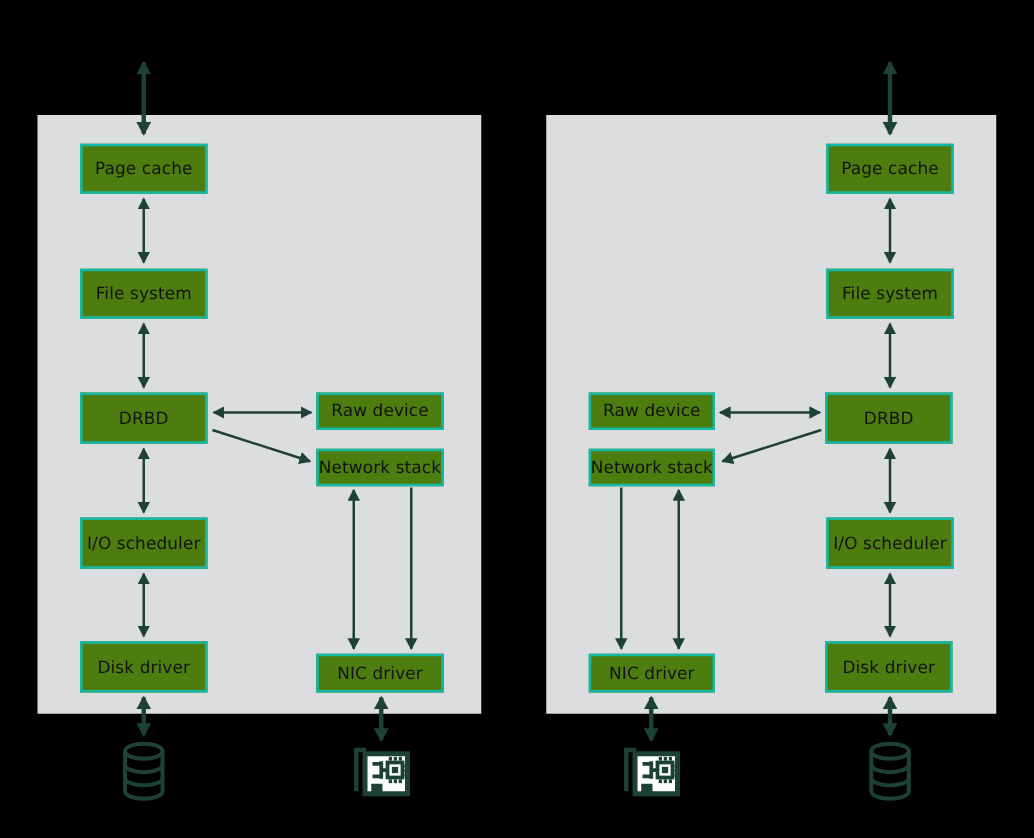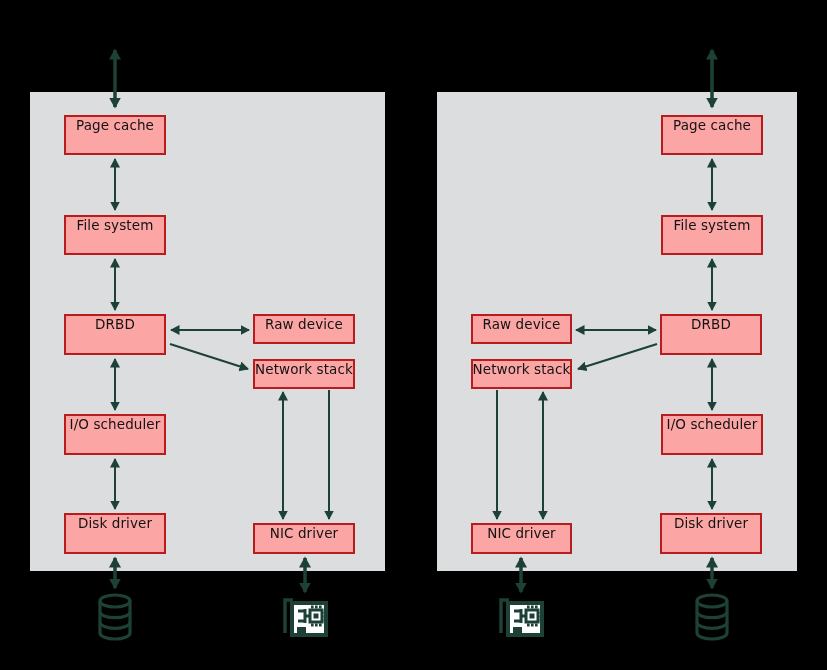--- a/index.html
+++ b/index.html
@@ -2,22 +2,22 @@
 <html><head>
 <meta charset="utf-8">
 <style>
   html,body{margin:0;padding:0;background:#000;}
   .stage{position:relative;width:827px;height:670px;background:#000;overflow:hidden;
          font-family:"DejaVu Sans","Liberation Sans",sans-serif;}
   .overlay{position:absolute;left:0;top:0;z-index:3;pointer-events:none;}
   .panel{position:absolute;top:92px;height:479px;background:#dcddde;z-index:1;}
   .panel.left{left:30px;width:355px;}
   .panel.right{left:437px;width:360px;}
-  .box{position:absolute;box-sizing:border-box;background:#fca5a5;border:2px solid #b91c1c;
-       display:flex;align-items:flex-start;justify-content:center;z-index:2;}
+  .box{position:absolute;box-sizing:border-box;background:#4d7c0f;border:2px solid #14b8a6;
+       display:flex;align-items:center;justify-content:center;z-index:2;}
   .box span{font-size:13.5px;font-weight:500;color:#131313;letter-spacing:.1px;white-space:nowrap;}
   
   .L-pc {left:34px; top:23px;  width:102px;height:40px;}
   .L-fs {left:34px; top:123px; width:102px;height:40px;}
   .L-db {left:34px; top:222px; width:102px;height:41px;}
   .L-io {left:34px; top:322px; width:102px;height:41px;}
   .L-dd {left:34px; top:421px; width:102px;height:41px;}
   .L-rw {left:223px;top:222px; width:102px;height:30px;}
   .L-ns {left:223px;top:267px; width:102px;height:30px;}
   .L-nd {left:223px;top:431px; width:102px;height:31px;}

